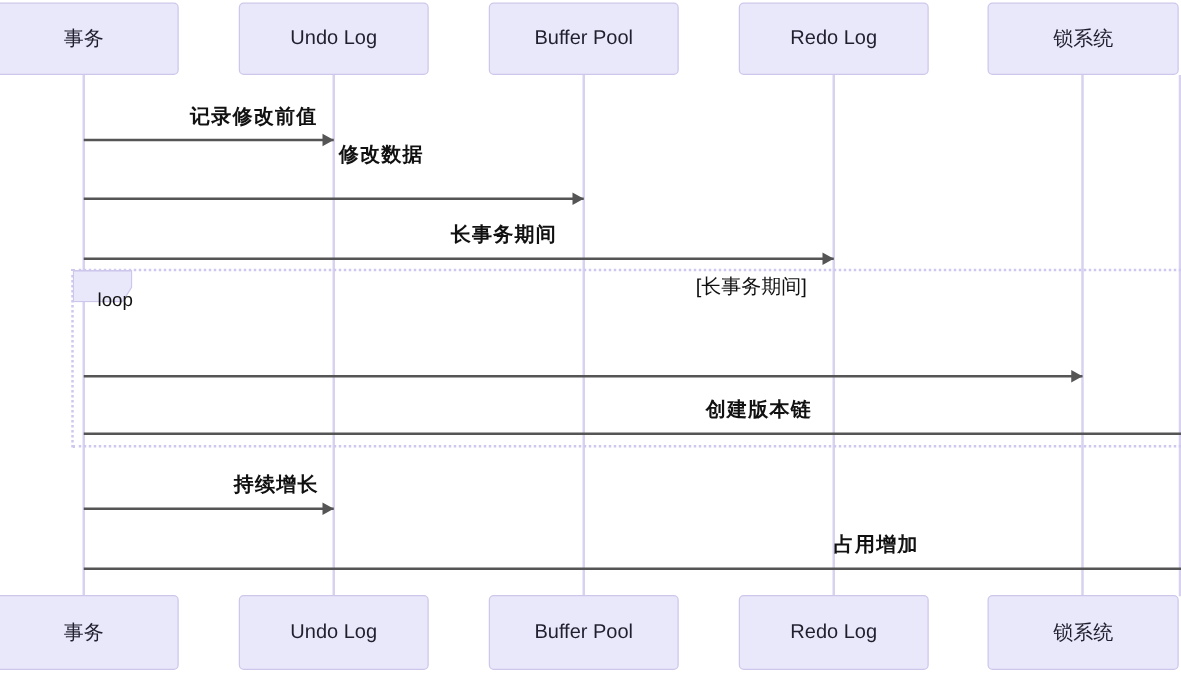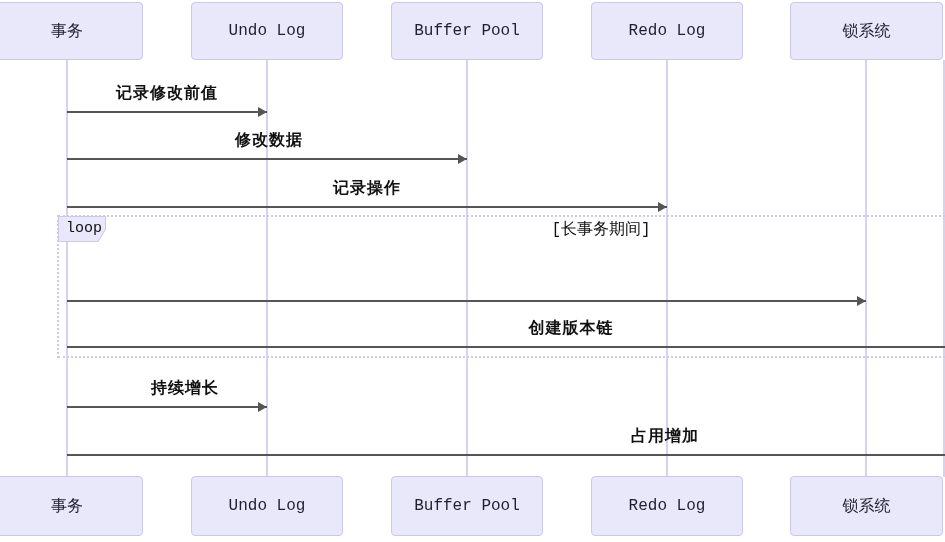--- a/index.html
+++ b/index.html
@@ -1,56 +1,56 @@
 <!DOCTYPE html>
 <html><head>
 <meta charset="utf-8">
 <style>
   html,body{margin:0;padding:0;background:#fff;}
   .stage{
     position:relative;width:945px;height:542px;overflow:hidden;background:#fff;
-    font-family:Liberation Mono, monospace;
+    font-family:Liberation Sans, sans-serif;
   }
   
   .lifeline{position:absolute;top:60px;height:417px;width:2px;background:#d8d2f0;}
   
   .actor{
     position:absolute;height:58px;box-sizing:border-box;
     background:#e9e7fa;border:1px solid #cdc7ec;border-radius:4px;
     display:flex;align-items:center;justify-content:center;
     font-size:16px;color:#1f1f2e;
   }
   .actor.bottom{height:60px;}
   
   .msg-line{position:absolute;height:2px;background:#555;}
   .msg-label{
     position:absolute;height:20px;line-height:20px;text-align:center;
-    font-size:16px;font-weight:bold;color:#111;letter-spacing:1px;white-space:nowrap;
+    font-size:16px;font-weight:bold;color:#111;letter-spacing:1px;white-space:nowrap;padding-left:36px;
   }
   .arrowhead{
     position:absolute;width:0;height:0;
     border-top:5px solid transparent;border-bottom:5px solid transparent;
     border-left:9px solid #555;
   }
   
   .loop-edge-h{position:absolute;height:0;border-top:2px dotted #cfc8ee;}
   .loop-edge-v{position:absolute;width:0;border-left:2px dotted #cfc8ee;}
   .loop-badge{
     position:absolute;left:58px;top:216px;width:48px;height:26px;
     background:#cdc7ec;
     clip-path:polygon(0 0,100% 0,100% 52%,84% 100%,0 100%);
   }
   .loop-badge-fill{
     position:absolute;left:1px;top:1px;width:46px;height:24px;
     background:#e9e7fa;
     clip-path:polygon(0 0,100% 0,100% 52%,84% 100%,0 100%);
   }
   .loop-badge-text{
-    position:absolute;left:58px;top:216px;width:48px;height:26px;
-    line-height:25px;padding-left:8px;box-sizing:border-box;
+    position:absolute;left:58px;top:228px;width:48px;height:26px;
+    line-height:25px;padding-left:20px;box-sizing:border-box;
     font-size:15px;color:#111;
   }
   .loop-condition{
     position:absolute;height:18px;line-height:18px;text-align:center;
     font-size:16px;color:#111;white-space:nowrap;
   }
 </style>
 </head>
 <body>
 
@@ -92,25 +92,25 @@
       <span>Redo Log</span>
     </div>
   <div class="actor bottom" style="left:790px;top:476px;width:153px">
       <span>锁系统</span>
     </div>
 
   <div class="msg-label" style="left:67px;top:84px;width:200px">记录修改前值</div>
   <div class="msg-line" style="left:67px;top:111px;width:200px"></div>
   <div class="arrowhead" style="left:258px;top:107px"></div>
 
-  <div class="msg-label" style="left:67px;top:131px;width:404px">修改数据</div>
+  <div class="msg-label" style="left:67px;top:115px;width:404px">修改数据</div>
   <div class="msg-line" style="left:67px;top:158px;width:400px"></div>
   <div class="arrowhead" style="left:458px;top:154px"></div>
 
-  <div class="msg-label" style="left:67px;top:179px;width:600px">记录操作</div>
+  <div class="msg-label" style="left:67px;top:179px;width:600px">长事务期间</div>
   <div class="msg-line" style="left:67px;top:206px;width:600px"></div>
   <div class="arrowhead" style="left:658px;top:202px"></div>
 
   <div class="loop-edge-h" style="left:58px;top:215px;width:887px"></div>
   <div class="loop-edge-v" style="left:57px;top:215px;height:143px"></div>
   <div class="loop-edge-h" style="left:58px;top:356px;width:887px"></div>
   <div class="loop-badge">
       <div class="loop-badge-fill"></div>
     </div>
   <div class="loop-badge-text">loop</div>

